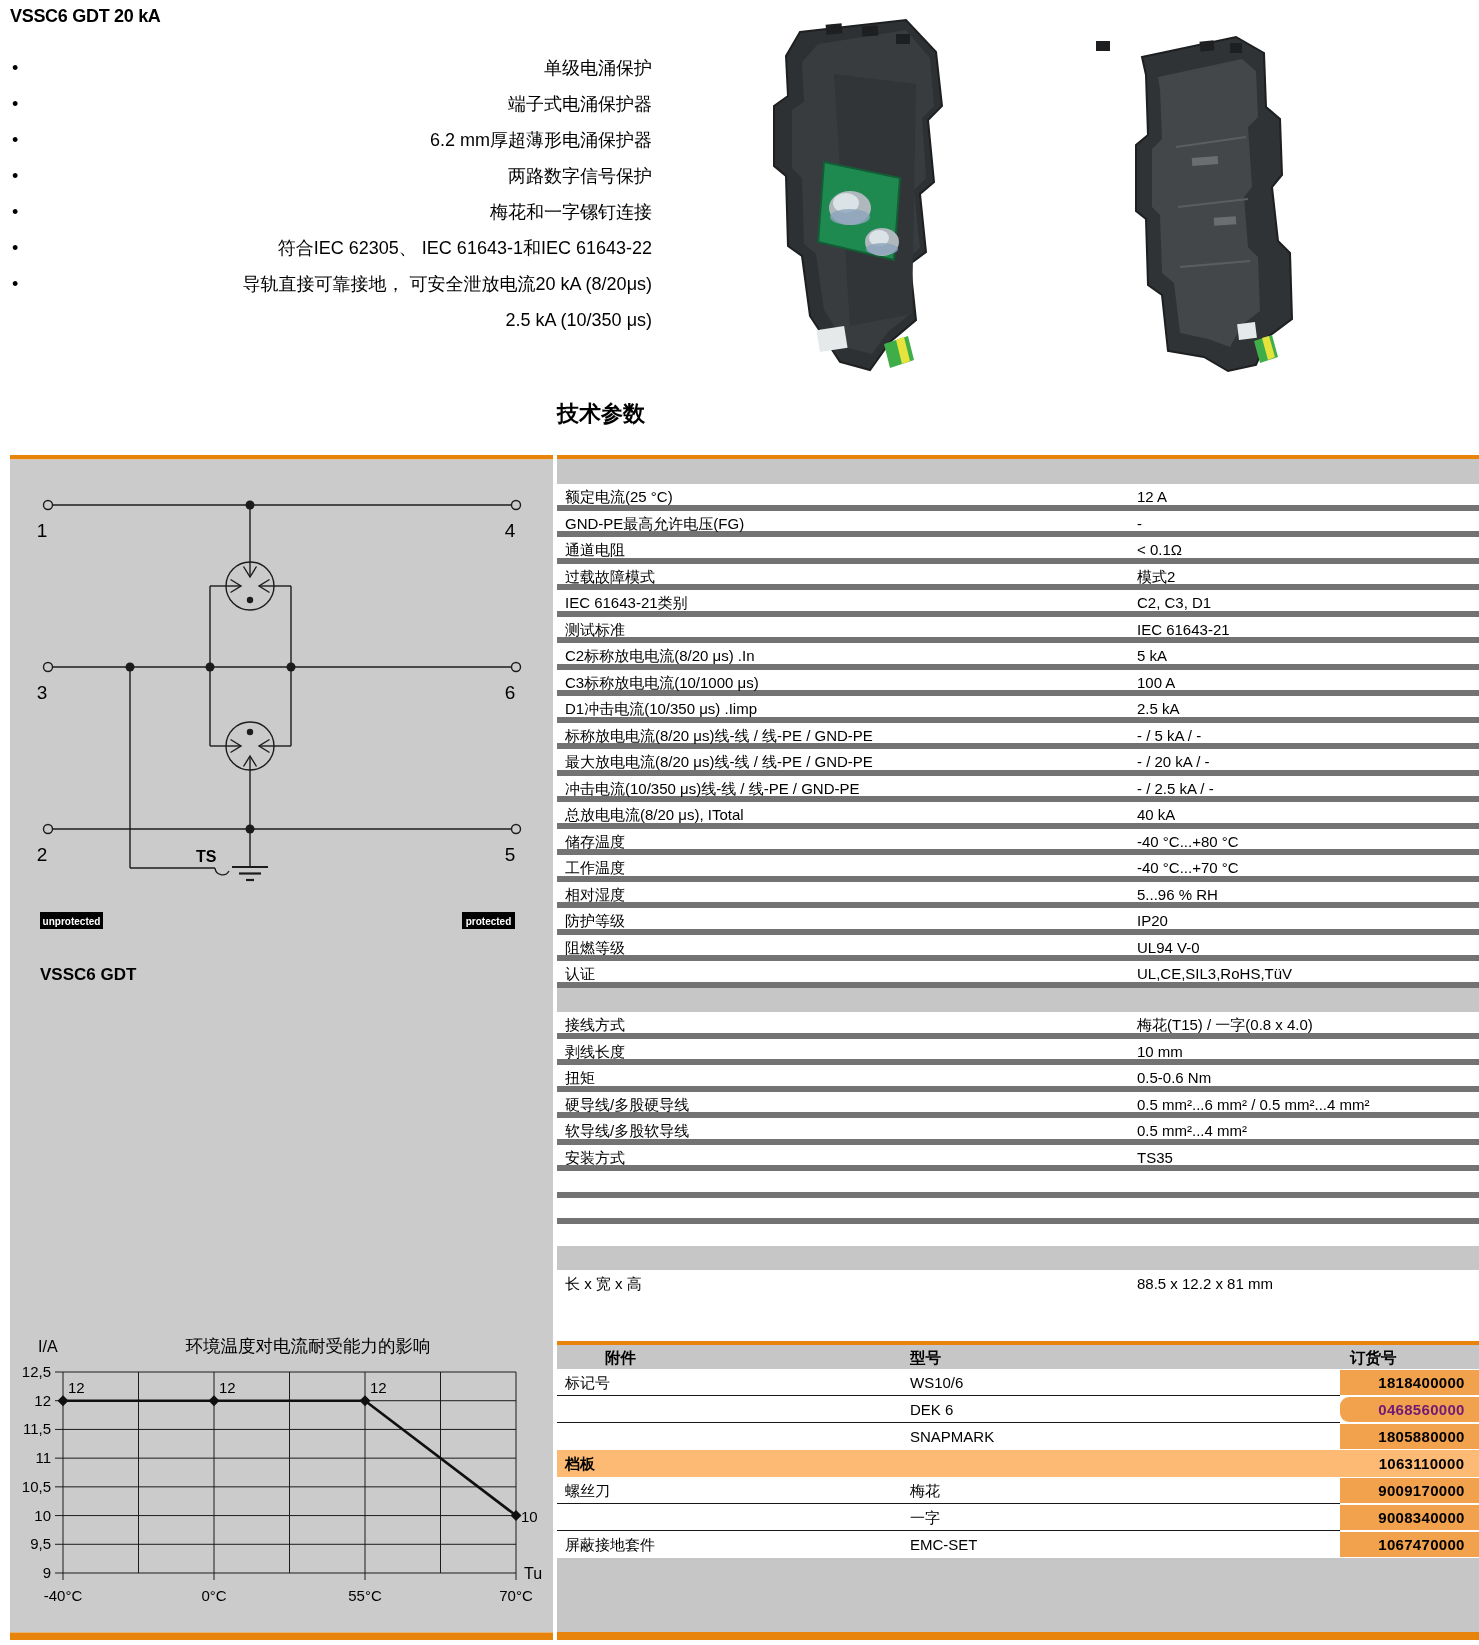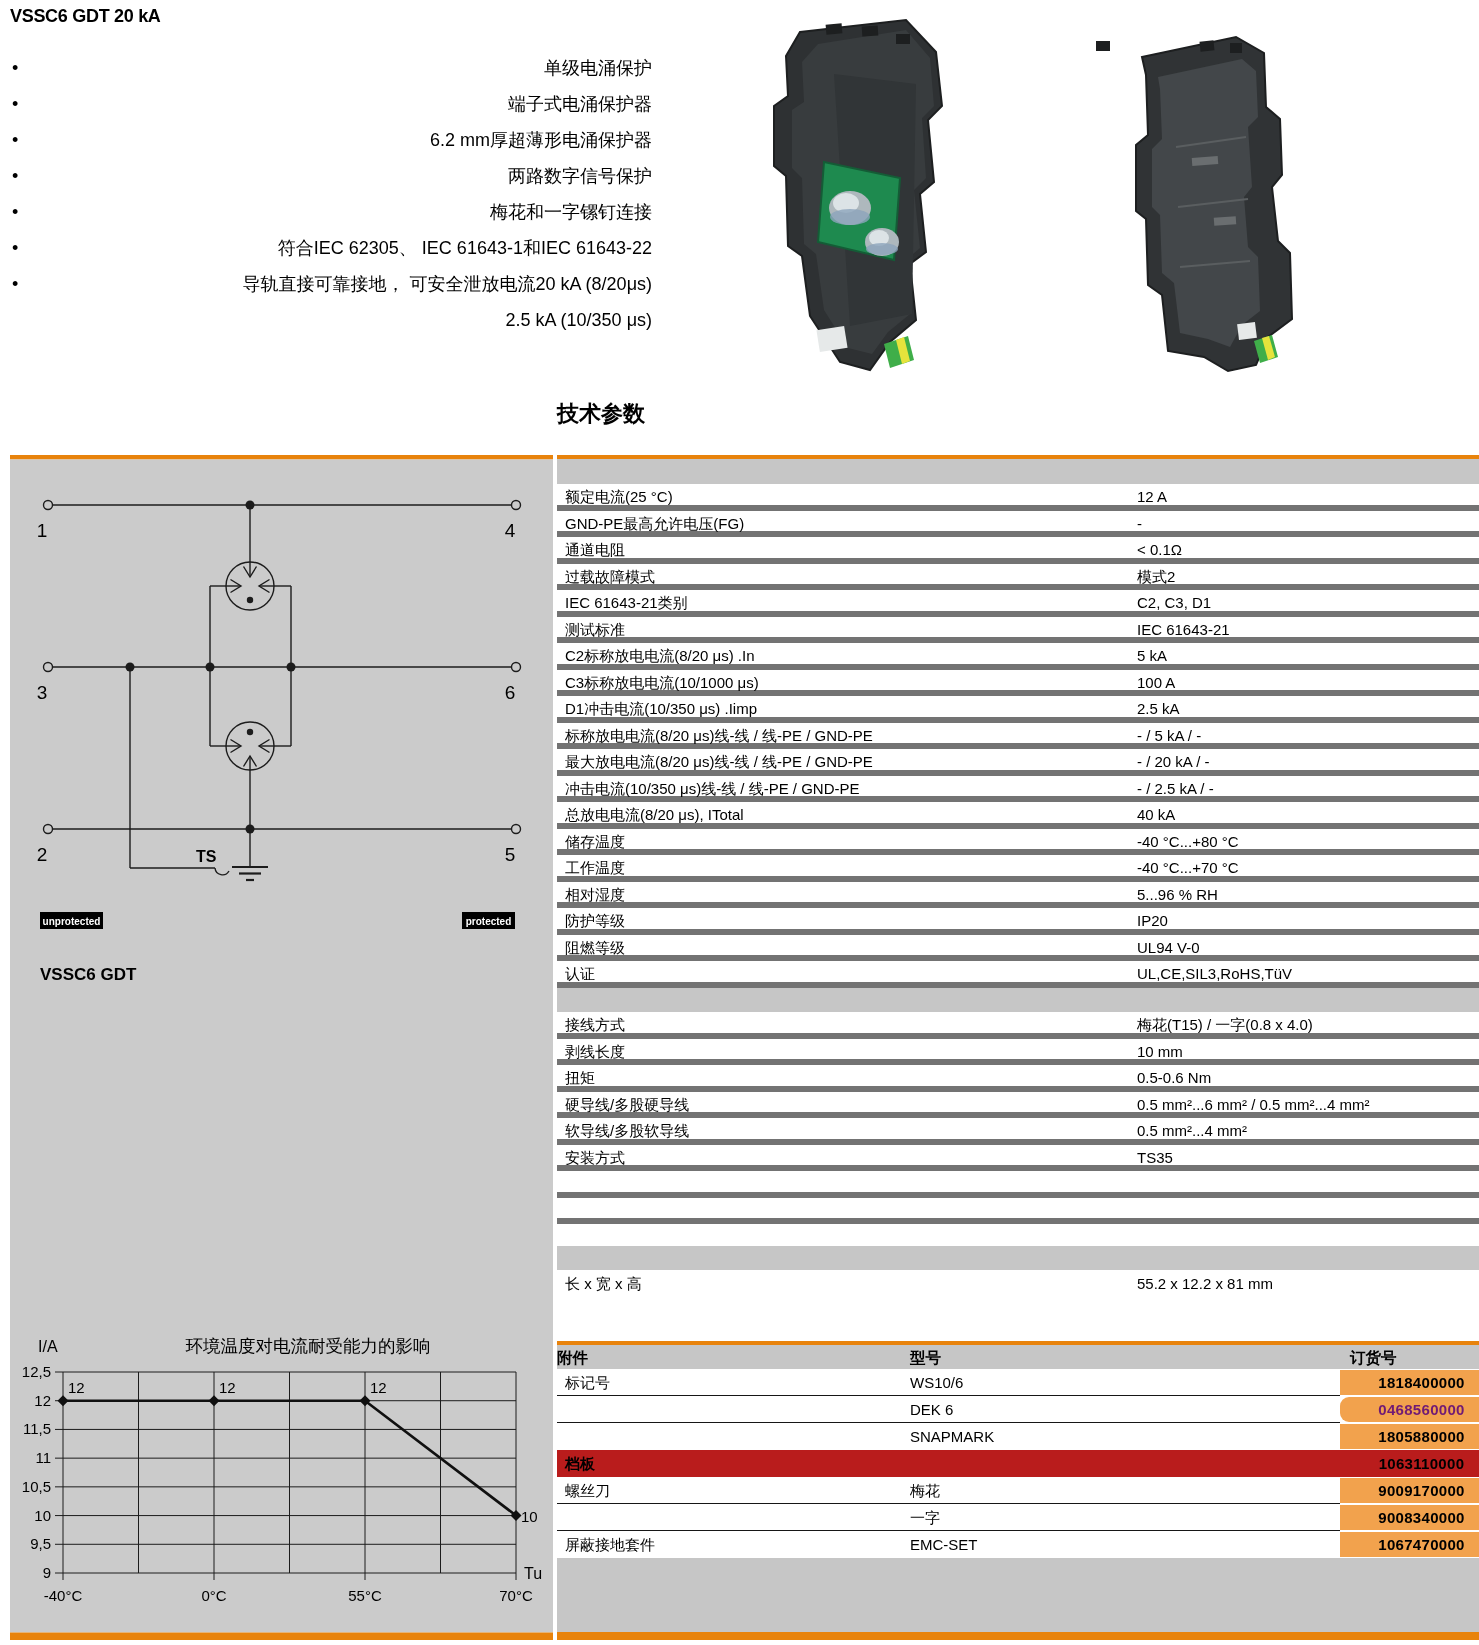--- a/index.html
+++ b/index.html
@@ -27,23 +27,23 @@
   .t-row{position:relative;height:26.5px;border-bottom:6px solid #737373;box-sizing:border-box;}
   .t-label{position:absolute;left:8px;top:4px;font-size:15px;white-space:nowrap;}
   .t-value{position:absolute;left:580px;top:4px;font-size:15px;white-space:nowrap;}
   #dim-row{position:absolute;left:557px;top:1270px;width:922px;height:26px;}
   #dim-row .t-label,#dim-row .t-value{top:5px;}
 
   
   #acc{position:absolute;left:557px;top:1341px;width:922px;border-top:4px solid #E8830C;box-sizing:content-box;}
   .acc-head{position:relative;height:24px;background:#C6C6C6;}
   .acc-head span{position:absolute;top:3px;font-size:15.5px;font-weight:bold;}
-  .acc-head .c1{left:0;} .acc-head .c2{left:353px;} .acc-head .c3{left:793px;}
+  .acc-head .c1{left:16px;padding-left:32px;} .acc-head .c2{left:353px;} .acc-head .c3{left:793px;}
   .a-row{position:relative;height:27px;}
-  .a-row.gray{background:#b91c1c;}
+  .a-row.gray{background:#fdba74;}
   .a-row.divider::after{content:"";position:absolute;left:0;bottom:0;width:783px;height:1px;background:#161616;}
   .a-name{position:absolute;left:8px;top:5px;font-size:15px;white-space:nowrap;}
   .a-name.bold{font-weight:bold;}
   .a-model{position:absolute;left:353px;top:5px;font-size:15px;white-space:nowrap;}
   .a-order{position:absolute;left:783px;width:163px;top:1px;bottom:1px;display:flex;align-items:center;
            justify-content:center;font-size:15px;font-weight:bold;letter-spacing:.3px;}
   .a-order.orange{background:#F2A24D;}
   .a-order.plain{top:0;bottom:0;}
   .a-order.muted{color:#701a75;border-radius:9px;}
 
@@ -348,21 +348,21 @@
       <span class="t-value"></span>
     </div>
     <div class="t-row">
       <span class="t-label"></span>
       <span class="t-value"></span>
     </div>
   </div>
 <div class="band" style="top:1246px"></div>
 <div id="dim-row">
   <span class="t-label">长 x 宽 x 高</span>
-  <span class="t-value">55.2 x 12.2 x 81 mm</span>
+  <span class="t-value">88.5 x 12.2 x 81 mm</span>
 </div>
 
 <div id="acc">
   <div class="acc-head">
     <span class="c1">附件</span>
     <span class="c2">型号</span>
     <span class="c3">订货号</span>
   </div>
   <div id="acc-rows">
       <div class="a-row divider">

